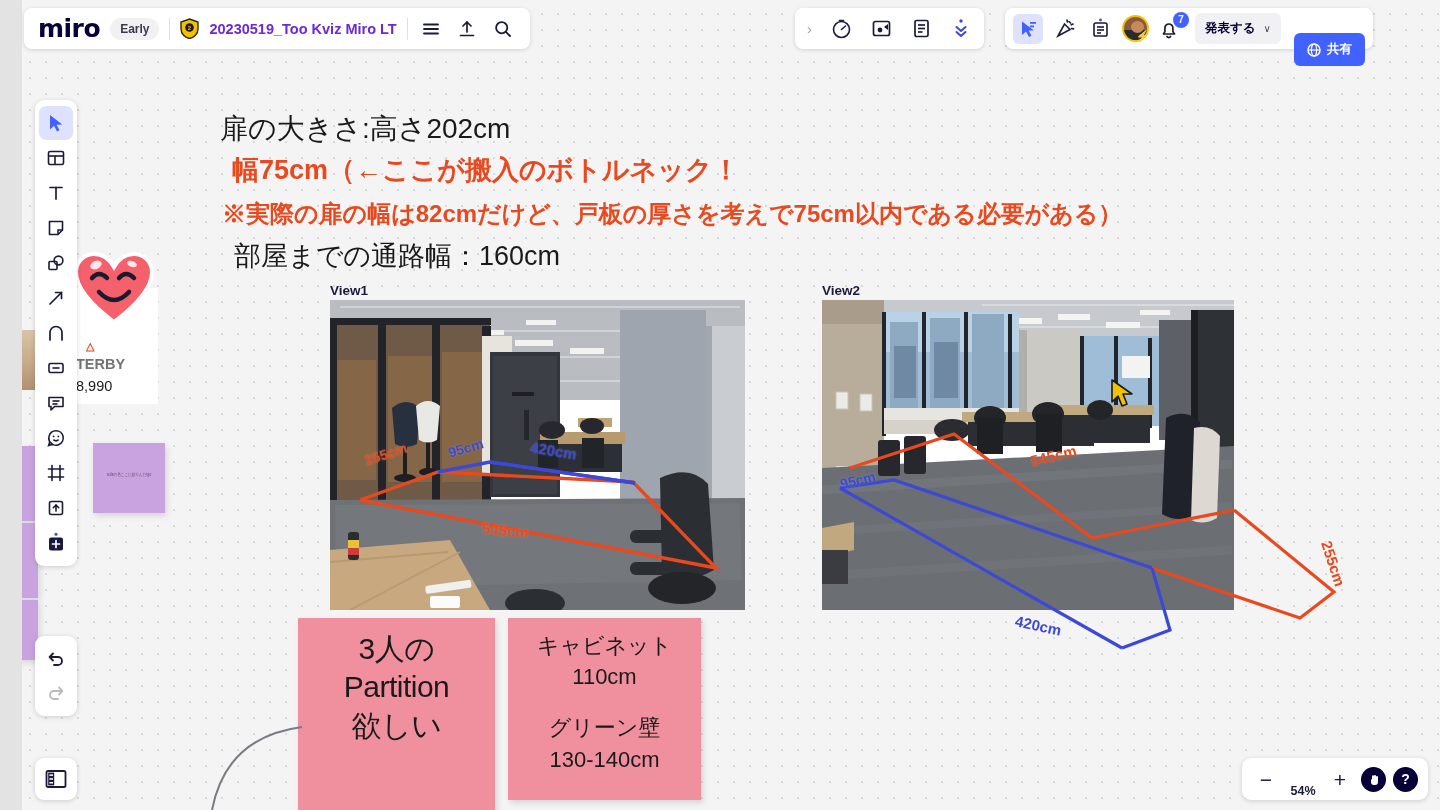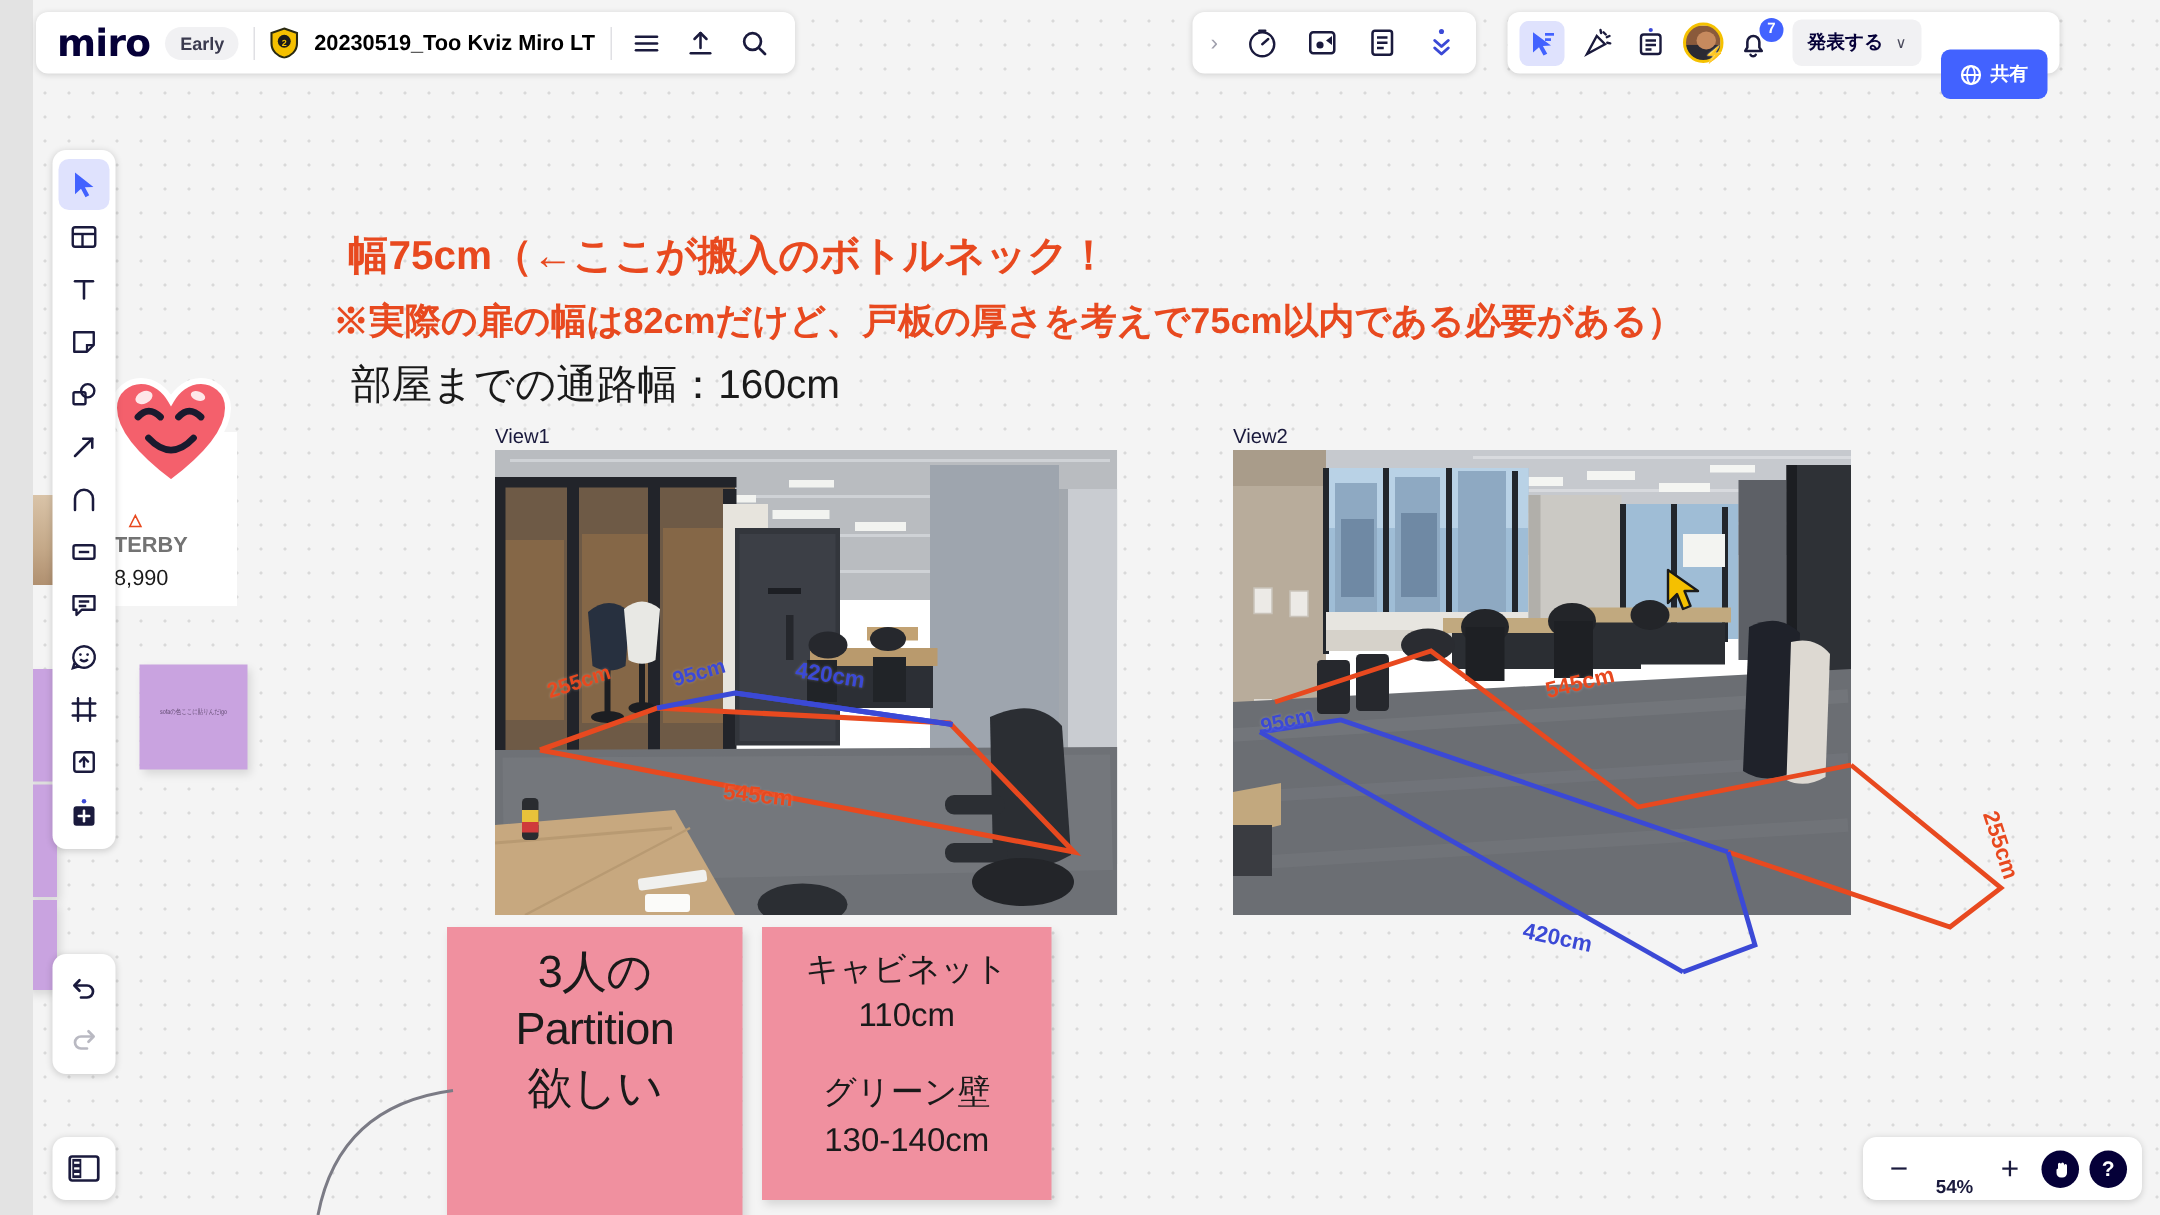--- a/index.html
+++ b/index.html
@@ -42,21 +42,21 @@
     background:#f1f1f3; color:#3b3b4f; border-radius:14px;
     font-size:12px; font-weight:600; padding:4px 10px;
   }
   .tb-sep { width:1px; height:22px; background:#e0e0e4; }
   .shield {
     width:19px; height:21px; position:relative;
     display:flex; align-items:center; justify-content:center;
   }
   .shield svg { display:block; }
   .board-title {
-    font-size:14.5px; font-weight:700; color:#000000; white-space:nowrap;
+    font-size:14.5px; font-weight:700; color:#6d28d9; white-space:nowrap;
   }
   .tb-ico {
     width:26px; height:26px; display:flex; align-items:center; justify-content:center;
     cursor:pointer; color:#050038;
   }
   .tb-ico svg { display:block; }
 
   
   .tr-group {
     position:absolute; top:8px; height:41px; background:#fff;
@@ -147,21 +147,21 @@
   
   .bd-text {
     position:absolute; white-space:nowrap; font-family:"Liberation Sans", sans-serif;
   }
   #t-door   { left:220px; top:110px; font-size:28px; color:#1a1a1a; }
   #t-width  { left:232px; top:152px; font-size:27px; font-weight:700; color:#e8491f; }
   #t-note   { left:222px; top:198px; font-size:24px; font-weight:700; color:#e8491f; }
   #t-hall   { left:234px; top:238px; font-size:27px; color:#1a1a1a; }
 
   .view-label {
-    position:absolute; font-size:13.5px; font-weight:400; color:#1a1a3d;
+    position:absolute; font-size:13.5px; font-weight:700; color:#1a1a3d;
   }
   .photo-frame { position:absolute; background:#fff; }
 
   
   #photo1 { left:330px; top:300px; width:415px; height:310px; overflow:hidden; }
   #photo2 { left:822px; top:300px; width:412px; height:310px; overflow:hidden; }
 
   .meas-label {
     position:absolute; font-weight:700; white-space:nowrap;
     text-shadow:0 0 2px rgba(255,255,255,.25);
@@ -243,20 +243,21 @@
       <ellipse cx="58" cy="12" rx="5" ry="3" fill="#ffffff" opacity=".85" transform="rotate(20 58 12)"></ellipse>
     </svg>
 
     <div id="pn-strip1" class="purple-note"></div>
     <div id="pn-strip2" class="purple-note"></div>
     <div id="pn-strip3" class="purple-note"></div>
     <div id="pn-main" class="purple-note">
       <div class="tiny">sofaの色ここに貼りんだigo</div>
     </div>
 
+    <div class="bd-text" id="t-door">扉の大きさ:高さ202cm</div>
     <div class="bd-text" id="t-width">幅75cm（←ここが搬入のボトルネック！</div>
     <div class="bd-text" id="t-note">※実際の扉の幅は82cmだけど、戸板の厚さを考えで75cm以内である必要がある）</div>
     <div class="bd-text" id="t-hall">部屋までの通路幅：160cm</div>
 
     <div class="view-label" style="left:330px; top:283px;">View1</div>
     <div class="photo-frame" id="photo1">
       <svg width="415" height="310" viewBox="0 0 415 310">
 
         <rect x="0" y="0" width="415" height="100" fill="#b9bcc0"></rect>
         <g fill="#cfd2d6">

